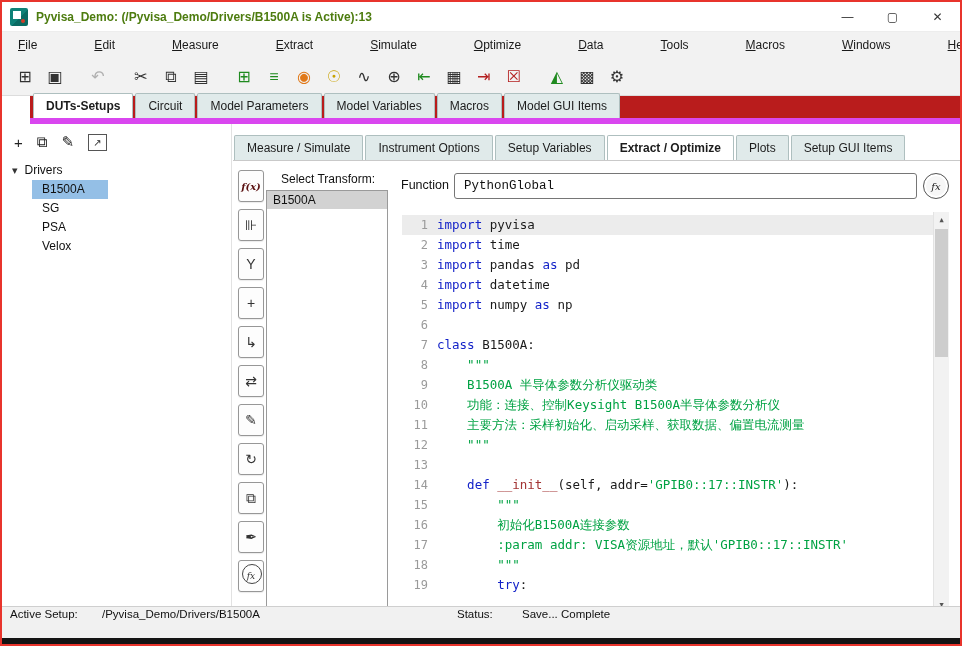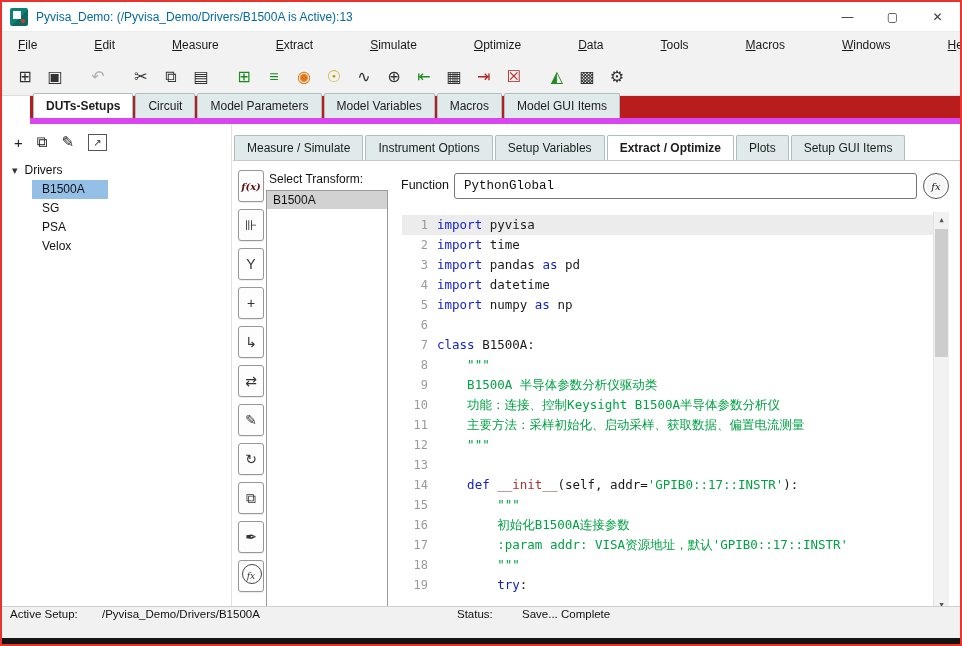--- a/index.html
+++ b/index.html
@@ -4,21 +4,21 @@
 <style>
   * { margin:0; padding:0; box-sizing:border-box; }
   body { font-family:"Liberation Sans","DejaVu Sans",sans-serif; background:#ffffff; }
   .window { position:relative; width:962px; height:646px; background:#fff; border:2px solid #e8342c; overflow:hidden; }
 
   
   .titlebar { position:absolute; left:0; top:0; right:0; height:30px; background:#fff; display:flex; align-items:center; border-bottom:1px solid #ededed; }
   .app-icon { width:18px; height:18px; margin:0 8px; border-radius:2px; background:linear-gradient(135deg,#0e8177 55%,#0a6a62 55%); position:relative; flex:0 0 18px; }
   .app-icon::after { content:""; position:absolute; left:3px; top:3px; width:8px; height:8px; background:#fff; }
   .app-icon::before { content:""; position:absolute; right:3px; bottom:3px; width:4px; height:4px; background:#d23c28; border-radius:50%; z-index:1; }
-  .title-text { font-size:12px; color:#0369a1; }
+  .title-text { font-size:12px; color:#4d7c0f;font-weight:bold; }
   .win-controls { margin-left:auto; display:flex; height:100%; }
   .win-btn { width:45px; height:100%; display:flex; align-items:center; justify-content:center; font-size:12px; color:#333; }
 
   
   .menubar { position:absolute; left:0; top:30px; right:0; height:26px; background:#f2f2f2; display:flex; align-items:center; padding-left:6px;gap:37px; }
   .menu-item { font-size:12px; color:#1a1a1a; padding:5px 10px; }
 
   
   .toolbar { position:absolute; left:0; top:56px; right:0; height:38px; background:#f2f2f2; border-bottom:1px solid #dcdcdc; display:flex; align-items:center; padding-left:10px; gap:4px; }
   .tb-icon { width:26px; height:26px; display:flex; align-items:center; justify-content:center; font-size:16px; color:#333; }
@@ -46,21 +46,21 @@
   .setuptabs { position:absolute; left:0; top:8px; right:0; height:29px; display:flex; align-items:flex-end; padding-left:1px; border-bottom:1px solid #c9c9c9; }
 
   
   .xtoolbar { position:absolute; left:5px; top:46px; width:28px; display:flex; flex-direction:column; gap:7px; }
   .xbtn { width:26px; height:32px; border:1px solid #979797; border-radius:3px; background:#fdfdfd; display:flex; align-items:center; justify-content:center; font-size:14px; color:#333; box-shadow:0 1px 1px rgba(0,0,0,0.08); }
   .xbtn.fxtext { font-style:italic; font-weight:bold; font-size:10px; font-family:"DejaVu Serif","Liberation Serif",serif; color:#5a1010; }
   .xbtn.circle { position:relative; font-style:italic; font-size:9px; font-family:"DejaVu Serif","Liberation Serif",serif; }
   .xbtn.circle::after { content:""; position:absolute; width:18px; height:18px; border:1px solid #444; border-radius:50%; left:3px; top:3px; }
 
   
-  .xform-label { position:absolute; left:36px; top:48px; font-size:12px; color:#111; }
+  .xform-label { position:absolute; left:48px; top:48px; font-size:12px; color:#111; }
   .xform-list { position:absolute; left:33px; top:66px; width:122px; height:420px; border:1px solid #9a9a9a; background:#fff; font-size:12px; }
   .xform-item { padding:2px 6px; color:#111; }
   .xform-item.selected { background:#d2d2d2; }
 
   
   .func-label { position:absolute; left:168px; top:54px; font-size:12.5px; color:#111; }
   .func-input { position:absolute; left:221px; top:49px; width:463px; height:26px; border:1px solid #767676; border-radius:3px; font-size:12.5px; padding:0 9px; font-family:Liberation Mono, monospace; color:#111; background:#fff; }
   .fx-btn { position:absolute; left:690px; top:49px; width:26px; height:26px; border:1px solid #555; border-radius:50%; background:#f6f6f6; display:flex; align-items:center; justify-content:center; font-size:10px; font-style:italic; font-family:"DejaVu Serif","Liberation Serif",serif; color:#222; box-shadow:inset 0 0 0 2px #fff; }
 
   

